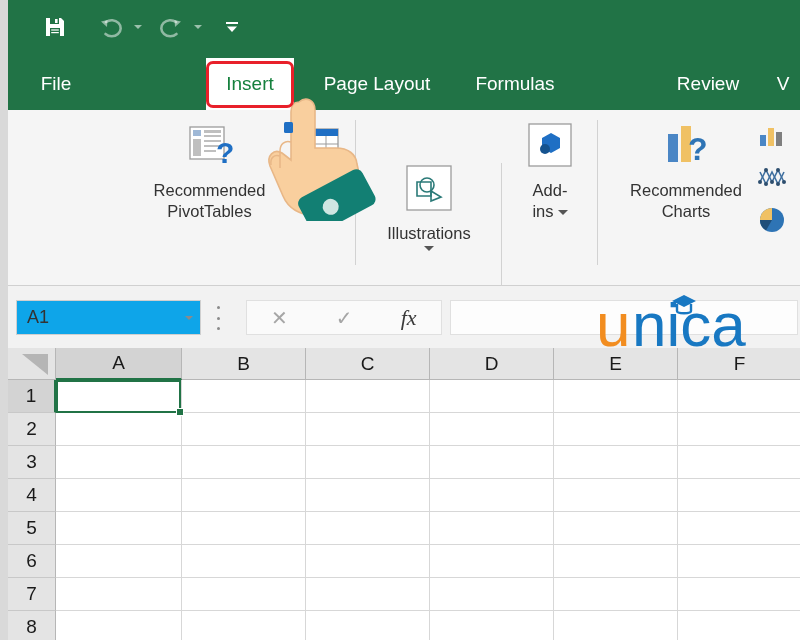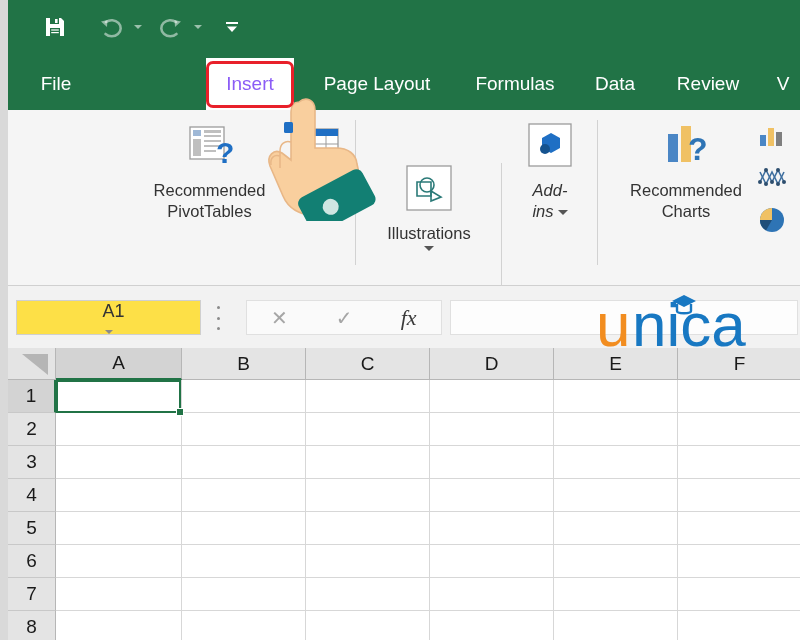--- a/index.html
+++ b/index.html
@@ -68,21 +68,21 @@
     align-items: center;
     justify-content: center;
     color: #ffffff;
     font-size: 19px;
     white-space: nowrap;
     padding: 0 12px;
     box-sizing: border-box;
   }
   .ribbon-tab.active {
     background: #ffffff;
-    color: #8b5cf6;
+    color: #15803d;
   }
   #tab-insert-highlight {
     position: absolute;
     left: 206px; top: 61px;
     width: 88px; height: 47px;
     border: 3px solid #e8202a;
     border-radius: 7px;
     box-sizing: border-box;
     z-index: 40;
     pointer-events: none;
@@ -177,26 +177,25 @@
     position: absolute;
     left: 8px; top: 286px;
     width: 792px; height: 62px;
     background: #f2f2f2;
     border-bottom: 1px solid #c8c8c8;
   }
   #name-box {
     position: absolute;
     left: 8px; top: 14px;
     width: 185px; height: 35px;
-    background: #fde047;
+    background: #0ea5e9;
     border: 1px solid #cfcfcf;
     box-sizing: border-box;
     display: flex;
     align-items: center;
-    flex-direction: column;
   }
   #name-box-value {
     flex: 1;
     padding-left: 10px;
     font-size: 18px;
     color: #333;
   }
   #name-box-caret {
     width: 22px;
     display: flex;
@@ -390,21 +389,20 @@
         <path d="M3 7.5 L13 7.5 L8 13 Z" fill="#ffffff"></path>
       </svg>
     </div>
   </div>
 
   <div id="tab-strip">
     <div class="ribbon-tab" style="left:20px;width:56px;">File</div>
     <div class="ribbon-tab active" style="left:198px;width:88px;">Insert</div>
     <div class="ribbon-tab" style="left:298px;width:142px;">Page Layout</div>
     <div class="ribbon-tab" style="left:452px;width:110px;">Formulas</div>
-    <div class="ribbon-tab" style="left:576px;width:62px;">Data</div>
     <div class="ribbon-tab" style="left:654px;width:92px;">Review</div>
     <div class="ribbon-tab" style="left:760px;width:30px;">V</div>
   </div>
 
   <div id="tab-insert-highlight"></div>
 
   <div id="ribbon">
 
     <div class="ribbon-group" style="left:0px;width:348px;">
 
@@ -453,21 +451,21 @@
             <path d="M26 15 A7 7 0 1 1 26 29 A7 7 0 1 1 26 15" fill="none" stroke="#2b7a78" stroke-width="1.6"></path>
             <path d="M30 28 L40 34 L30 38 Z" fill="none" stroke="#2b7a78" stroke-width="1.6"></path>
           </svg>
         </div>
         <div class="bb-label">Illustrations</div>
         <div class="bb-caret"></div>
       </div>
       <div class="group-divider" style="left:145px;"></div>
     </div>
 
-    <div class="ribbon-group" style="left:494px;width:96px;font-style:italic;">
+    <div class="ribbon-group" style="left:494px;width:96px;">
       <div class="big-button" style="left:8px;width:80px;">
         <div class="bb-icon">
           <svg width="54" height="50" viewBox="0 0 54 50">
             <rect x="6" y="3" width="42" height="42" fill="#ffffff" stroke="#9b9b9b" stroke-width="1.3"></rect>
             <path d="M28 12 L37 17 L37 27 L28 32 L19 27 L19 17 Z" fill="#1f6fc4"></path>
             <circle cx="22" cy="28" r="5" fill="#15538f"></circle>
           </svg>
         </div>
         <div class="bb-label"><span>Add-
 ins</span><span class="inline-caret"></span></div>

